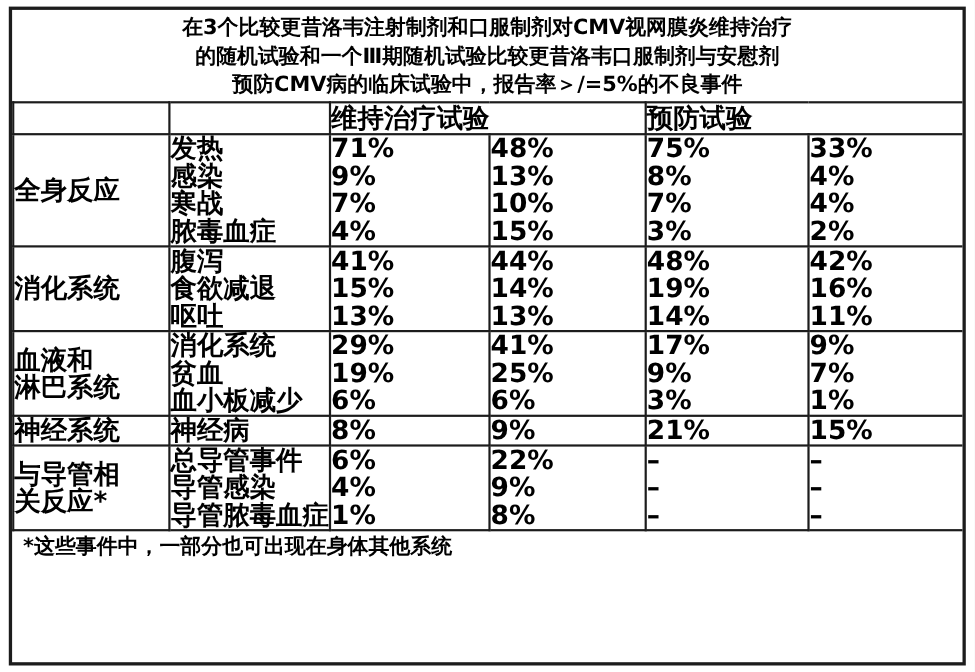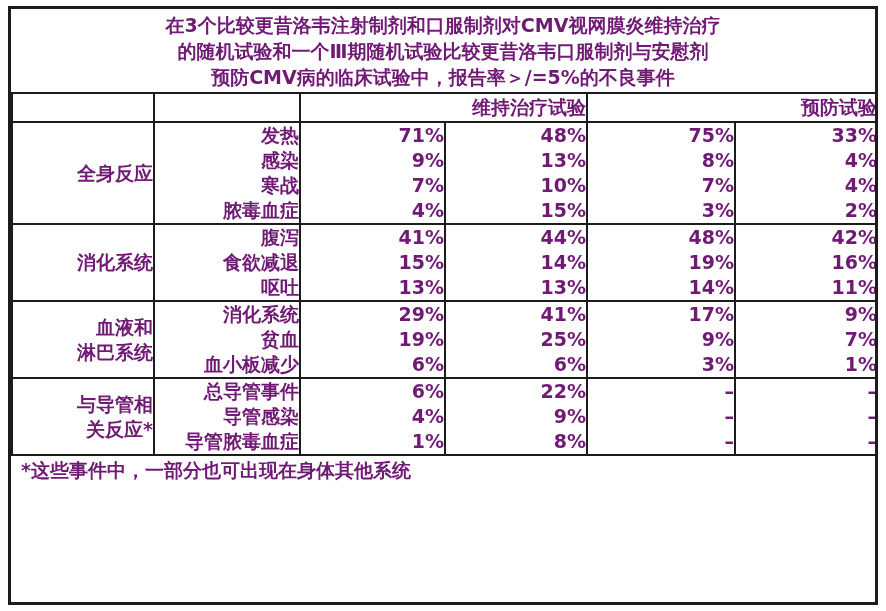--- a/index.html
+++ b/index.html
@@ -5,21 +5,21 @@
   * { margin: 0; padding: 0; box-sizing: border-box; }
   html, body { background: #f5f5f5; }
   .page {
     position: relative;
     width: 886px;
     height: 611px;
     background: #ffffff;
     padding: 6px 8px;
     font-family: "DejaVu Sans", "Liberation Sans", sans-serif;
     font-weight: bold;
-    color: #701a75;
+    color: #000000;
   }
   .frame {
     width: 100%;
     height: 599px;
     border: 3px solid #1c1c1c;
     background: #ffffff;
     overflow: hidden;
   }
   .doc-title {
     white-space: pre-line;
@@ -28,23 +28,23 @@
     line-height: 26px;
     padding: 3px 0 2px 0;
   }
   table.aet {
     width: 100%;
     border-collapse: collapse;
     table-layout: fixed;
   }
   table.aet th, table.aet td {
     border: 2px solid #1c1c1c;
-    text-align: right;
+    text-align: left;
     vertical-align: middle;
-    font-size: 19px;
+    font-size: 24px;
     font-weight: bold;
     padding: 0;
   }
   tr.trial-row th, tr.trial-row td { height: 27px; line-height: 27px; }
   tr.cols-row th { height: 53px; line-height: 25px; white-space: pre-line; padding: 1px 0; }
   td.sys { white-space: pre-line; line-height: 25px; }
   td.stack { vertical-align: top; padding: 1px 0; border-radius: 31px; }
   .ln { line-height: 25px; height: 25px; }
   .footnote {
     font-size: 19px;
@@ -163,20 +163,38 @@
               <div class="ln">9%</div>
               <div class="ln">3%</div>
             </td>
             <td class="stack">
               <div class="ln">9%</div>
               <div class="ln">7%</div>
               <div class="ln">1%</div>
             </td>
           </tr>
           <tr>
+            <td class="sys">神经系统</td>
+            <td class="stack">
+              <div class="ln">神经病</div>
+            </td>
+            <td class="stack">
+              <div class="ln">8%</div>
+            </td>
+            <td class="stack">
+              <div class="ln">9%</div>
+            </td>
+            <td class="stack">
+              <div class="ln">21%</div>
+            </td>
+            <td class="stack">
+              <div class="ln">15%</div>
+            </td>
+          </tr>
+          <tr>
             <td class="sys">与导管相
 关反应*</td>
             <td class="stack">
               <div class="ln">总导管事件</div>
               <div class="ln">导管感染</div>
               <div class="ln">导管脓毒血症</div>
             </td>
             <td class="stack">
               <div class="ln">6%</div>
               <div class="ln">4%</div>

